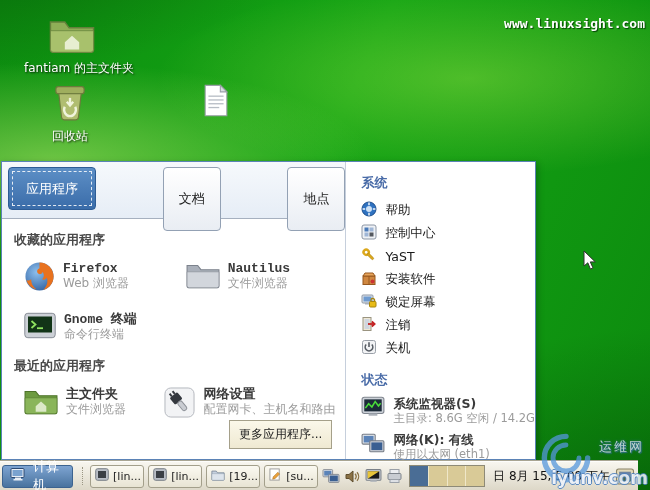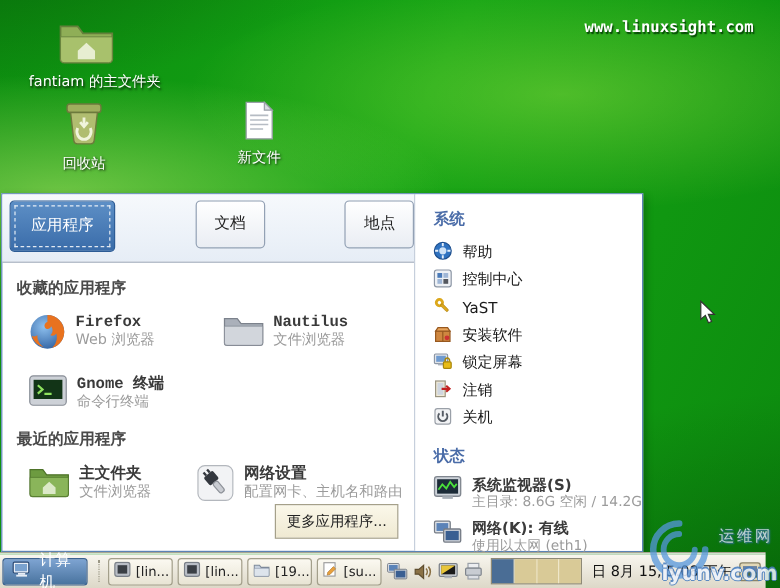--- a/index.html
+++ b/index.html
@@ -6,32 +6,32 @@
   body{font-family:"DejaVu Sans",sans-serif;}
   .screen{position:relative;width:650px;height:490px;overflow:hidden;
     background:
       radial-gradient(ellipse 520px 160px at 8% 33%, rgba(225,255,130,.45), transparent 62%),
       radial-gradient(ellipse 480px 150px at 72% 16%, rgba(205,255,90,.32), transparent 65%),
       radial-gradient(ellipse 700px 320px at -8% -22%, rgba(0,45,0,.55), transparent 58%),
       radial-gradient(ellipse 820px 460px at 108% 118%, rgba(0,40,0,.55), transparent 55%),
       linear-gradient(115deg,#0d8f10 0%,#14a414 45%,#0c8a0e 100%);
   }
   
-  .url-text{position:absolute;top:16px;right:22px;color:#fff;font-family:"DejaVu Sans Mono",monospace;
+  .url-text{position:absolute;top:16px;right:5px;color:#fff;font-family:"DejaVu Sans Mono",monospace;
     font-size:13px;font-weight:bold;text-shadow:1px 1px 1px #054505;}
   .dicon{position:absolute;width:96px;text-align:center;cursor:default;}
   .dicon .ic{display:inline-block;}
   .dicon .lbl{margin-top:2px;color:#fff;font-size:12px;text-shadow:1px 1px 2px rgba(0,0,0,.85);white-space:nowrap;}
   
   .menu-panel{position:absolute;left:1px;top:161px;width:533px;height:297px;background:#fff;
     border:1px solid #5b83b6;display:flex;box-shadow:2px 2px 6px rgba(0,0,0,.25);}
   .left-col{width:355px;border-right:1px solid #c6cfdc;display:flex;flex-direction:column;position:relative;}
   .tabstrip{height:51px;background:linear-gradient(#f6f9fc,#e6edf6);border-bottom:1px solid #a6b0bf;
     padding:5px 0 0 6px;display:flex;gap:7px;align-items:flex-start;justify-content:space-between;}
-  .tab{height:38px;line-height:38px;padding:0 15px;font-size:13px;border:1px solid #93a1b4;border-radius:4px;
+  .tab{height:38px;line-height:38px;padding:12px 15px;font-size:13px;border:1px solid #93a1b4;border-radius:4px;
     background:linear-gradient(#ffffff,#e9edf3);color:#222;cursor:pointer;}
   .tab.active{height:41px;line-height:41px;padding:0 17px;background:linear-gradient(#5d8fc6,#3a6ca9);
     border-color:#2d5c95;color:#fff;outline:1px dashed rgba(255,255,255,.85);outline-offset:-5px;}
   .content{flex:1;position:relative;padding:8px 10px 0 10px;}
   .sec-title{font-weight:bold;color:#4a4a4a;font-size:13px;margin:4px 0 12px 2px;}
   .grid{display:grid;grid-template-columns:1fr 1fr;row-gap:16px;margin-bottom:14px;}
   .app{display:flex;gap:8px;align-items:flex-start;padding-left:12px;cursor:pointer;}
   .app .t{font-size:13px;font-weight:bold;color:#3a3a3a;line-height:15px;font-family:Liberation Mono, monospace;}
   .app .s{font-size:12px;color:#9b9b9b;line-height:15px;white-space:nowrap;}
   .more-btn{position:absolute;right:13px;bottom:10px;background:linear-gradient(#fbf8ea,#efe9d2);
@@ -109,21 +109,20 @@
         <path d="M2 1 h14 l6 6 v22 H2 z" fill="#ffffff" stroke="#9aa0a8"></path>
         <path d="M16 1 l6 6 h-6 z" fill="#d9dde2" stroke="#9aa0a8"></path>
         <g stroke="#b6bcc4" stroke-width="1.2">
           <line x1="5" y1="11" x2="19" y2="11"></line>
             <line x1="5" y1="14.5" x2="19" y2="14.5"></line>
           <line x1="5" y1="18" x2="19" y2="18"></line>
             <line x1="5" y1="21.5" x2="15" y2="21.5"></line>
         </g>
       </svg>
     </span>
-    <div class="lbl">新文件</div>
   </div>
 
   <div class="menu-panel">
     <div class="left-col">
       <div class="tabstrip">
         <div class="tab active">应用程序</div>
         <div class="tab">文档</div>
         <div class="tab">地点</div>
       </div>
       <div class="content">

